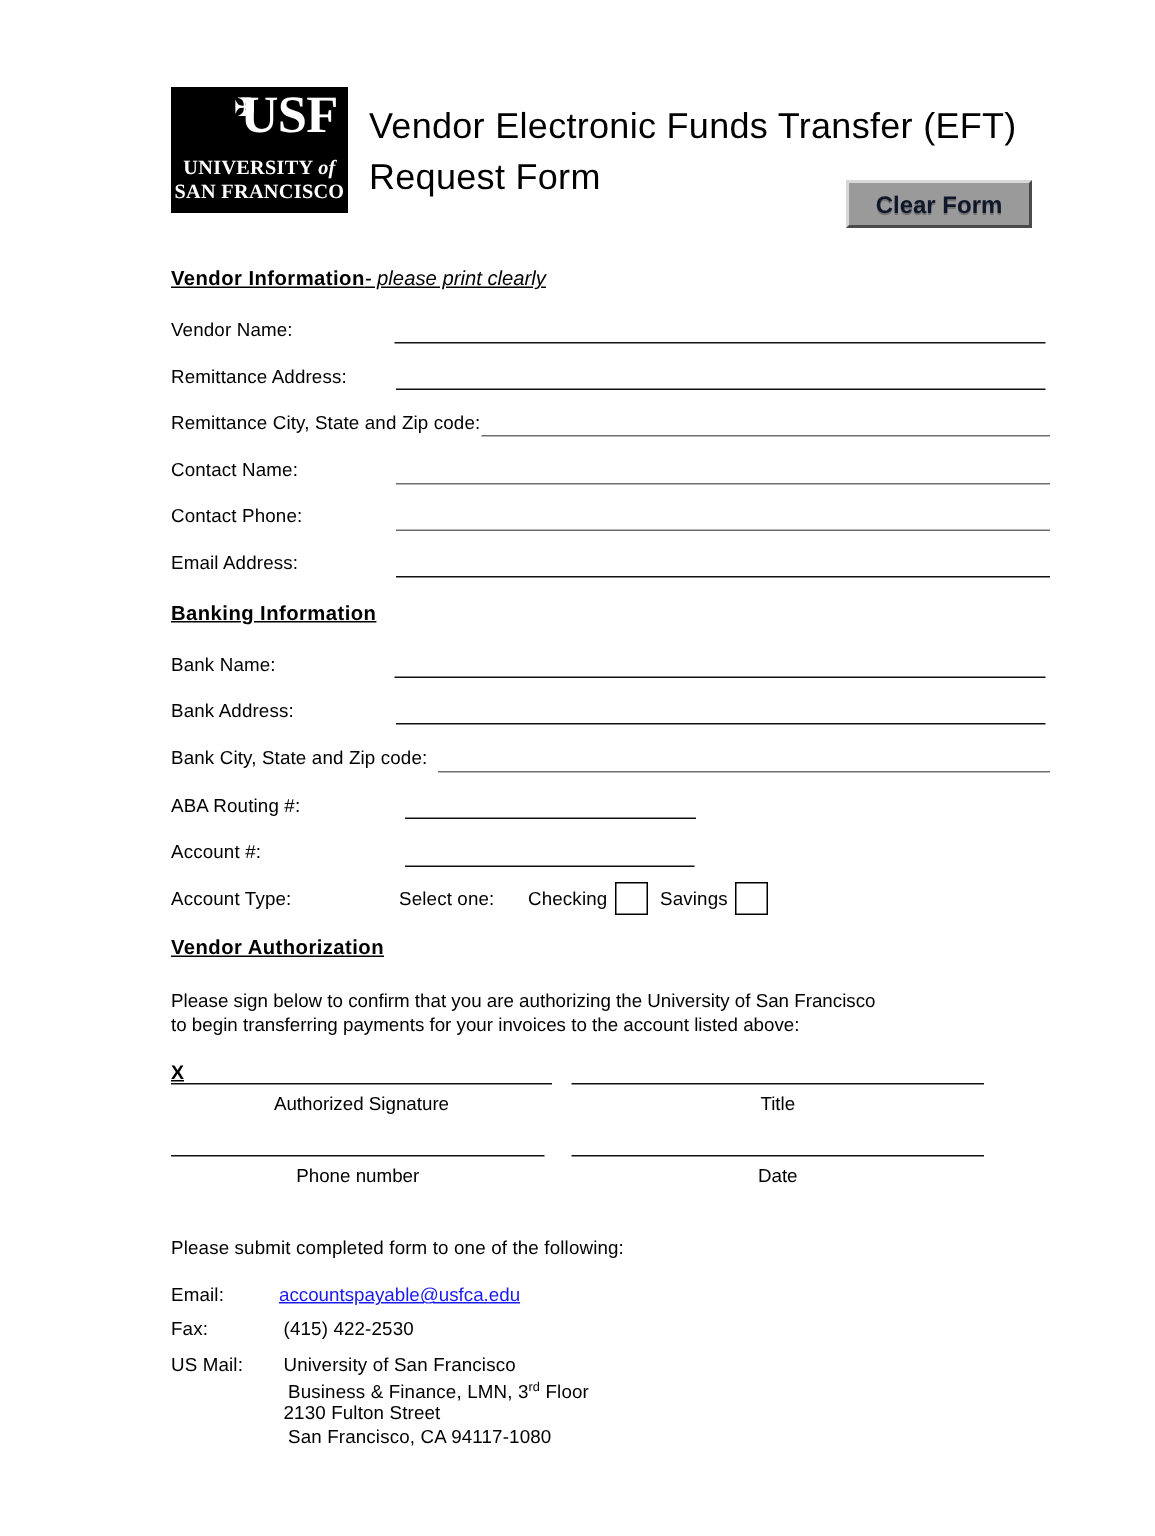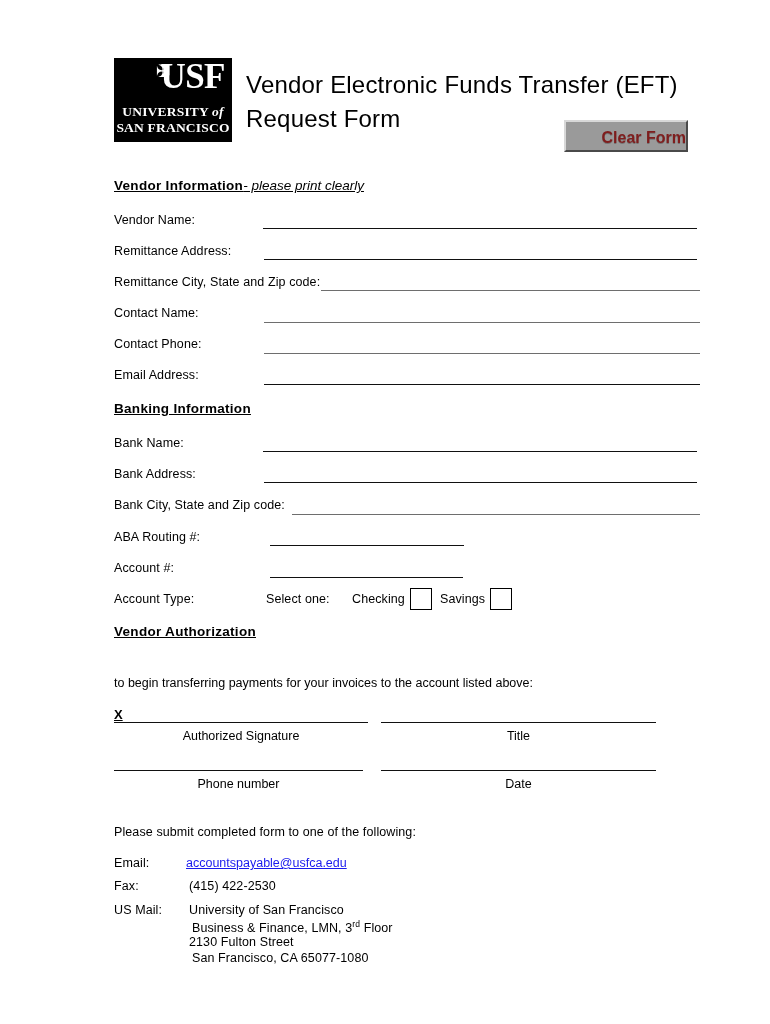--- a/index.html
+++ b/index.html
@@ -95,25 +95,25 @@
   }
   .title .l2 { display: block; }
 
   .clear-form-btn {
     position: absolute;
     left: 450px;
     top: 62px;
     width: 124px;
     height: 32px;
     background: #9a9a9a;
-    color: #7f1d1d;
+    color: #0f172a;
     font-size: 16px;
     font-weight: bold;
     line-height: 32px;
-    text-align: right;
+    text-align: center;
     border-top: 2px solid #d8d8d8;
     border-left: 2px solid #d8d8d8;
     border-right: 2px solid #4a4a4a;
     border-bottom: 2px solid #4a4a4a;
     box-sizing: border-box;
     cursor: pointer;
     text-shadow: 0 1px 0 rgba(0,0,0,0.25);
   }
 
   
@@ -247,20 +247,21 @@
 
   <div class="lbl" style="left:114px; top:592px;">Account Type:</div>
   <div class="lbl" style="left:266px; top:592px;">Select one:</div>
   <div class="lbl" style="left:352px; top:592px;">Checking</div>
   <div class="cbox" style="left:410px; top:588px;"></div>
   <div class="lbl" style="left:440px; top:592px;">Savings</div>
   <div class="cbox" style="left:490px; top:588px;"></div>
 
   <div class="sec-head" style="left:114px; top:624px;">Vendor Authorization</div>
 
+  <div class="para" style="left:114px; top:659px;">Please sign below to confirm that you are authorizing the University of San Francisco</div>
   <div class="para" style="left:114px; top:675px;">to begin transferring payments for your invoices to the account listed above:</div>
 
   <div class="sig-x" style="left:114px; top:707px;">X</div>
   <div class="rule" style="left:114px; top:722px; width:254px;"></div>
   <div class="capt" style="left:114px; top:729px; width:254px;">Authorized Signature</div>
 
   <div class="rule" style="left:381px; top:722px; width:275px;"></div>
   <div class="capt" style="left:381px; top:729px; width:275px;">Title</div>
 
   <div class="rule" style="left:114px; top:770px; width:249px;"></div>
@@ -274,15 +275,15 @@
   <div class="lbl" style="left:114px; top:856px;">Email:</div>
   <div class="link" style="left:186px; top:856px;">accountspayable@usfca.edu</div>
 
   <div class="lbl" style="left:114px; top:879px;">Fax:</div>
   <div class="lbl" style="left:189px; top:879px;">(415) 422-2530</div>
 
   <div class="lbl" style="left:114px; top:903px;">US Mail:</div>
   <div class="lbl" style="left:189px; top:903px;">University of San Francisco</div>
   <div class="lbl" style="left:192px; top:919px;"><span>Business &amp; Finance, LMN, 3</span><span class="sup">rd</span><span> Floor</span></div>
   <div class="lbl" style="left:189px; top:935px;">2130 Fulton Street</div>
-  <div class="lbl" style="left:192px; top:951px;">San Francisco, CA  65077-1080</div>
+  <div class="lbl" style="left:192px; top:951px;">San Francisco, CA  94117-1080</div>
 
 </div>
 
 </body></html>

